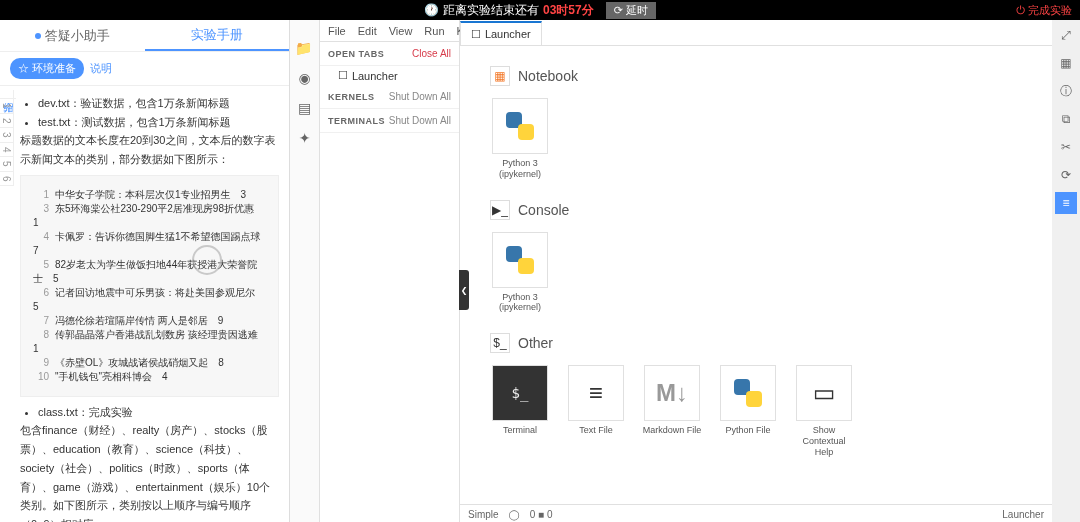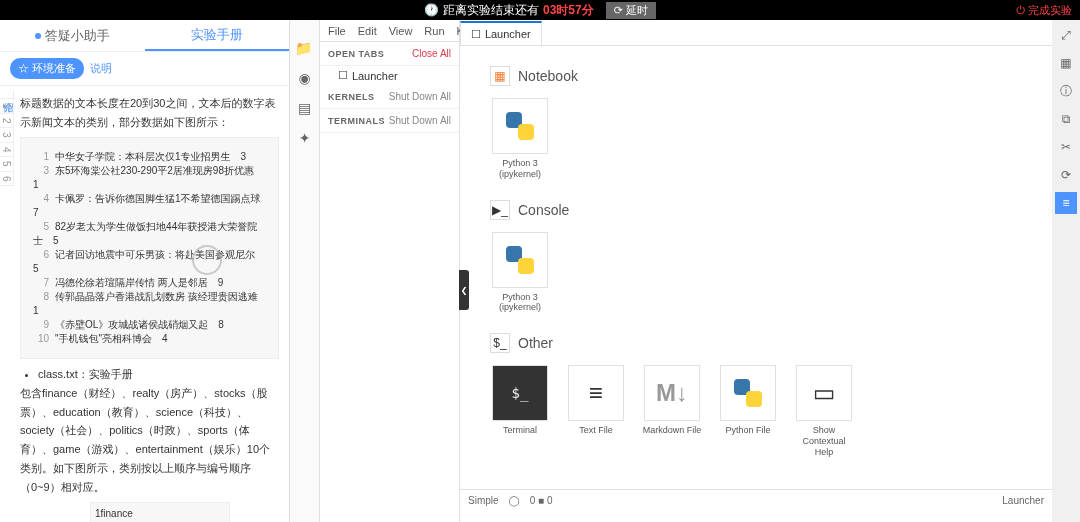--- a/index.html
+++ b/index.html
@@ -49,21 +49,21 @@
 .licon{width:20px;height:20px;border:1px solid #ddd;display:flex;align-items:center;justify-content:center;font-size:12px}
 .ltitle{font-size:14px;color:#555}
 .cards{display:flex;gap:16px}
 .card{width:60px;display:flex;flex-direction:column;align-items:center;gap:4px;cursor:pointer}
 .cardimg{width:56px;height:56px;border:1px solid #e0e0e0;display:flex;align-items:center;justify-content:center;font-size:24px}
 .cardlabel{font-size:9px;text-align:center;color:#555;line-height:1.2}
 .pylogo{width:32px;height:32px;position:relative}
 .pylogo::before{content:"";position:absolute;width:16px;height:16px;background:#3776ab;border-radius:4px;top:2px;left:2px}
 .pylogo::after{content:"";position:absolute;width:16px;height:16px;background:#ffd43b;border-radius:4px;bottom:2px;right:2px}
 .termimg{background:#333;color:#eee;font-family:monospace;font-size:14px}
-.statusbar{height:28px;border-top:1px solid #e0e0e0;display:flex;align-items:flex-end;padding:16px 8px;font-size:10px;color:#666;gap:10px}
+.statusbar{height:18px;border-top:1px solid #e0e0e0;display:flex;align-items:flex-start;padding:4px 8px;font-size:10px;color:#666;gap:10px}
 .statusbar .right{margin-left:auto}
 .rightdock{width:28px;background:#f0f0f0;display:flex;flex-direction:column;align-items:center;padding-top:4px;gap:6px}
 .rightdock span{width:22px;height:22px;display:flex;align-items:center;justify-content:center;font-size:12px;color:#666;cursor:pointer}
 .rightdock span.hl{background:#4d94ff;color:#fff}
 .collapse{position:absolute;left:-1px;top:250px;width:10px;height:40px;background:#333;color:#fff;display:flex;align-items:center;justify-content:center;font-size:8px;cursor:pointer;border-radius:0 3px 3px 0}
 </style>
 </head>
 <body>
 
 <div class="topbar">
@@ -94,34 +94,38 @@
     <div class="side-rail">
       <div class="rail-item">介绍</div>
       <div class="rail-item muted">1</div>
       <div class="rail-item muted">2</div>
       <div class="rail-item muted">3</div>
       <div class="rail-item muted">4</div>
       <div class="rail-item muted">5</div>
       <div class="rail-item muted">6</div>
     </div>
     <div class="content">
+      <ul>
+        <li>dev.txt：验证数据，包含1万条新闻标题</li>
+        <li>test.txt：测试数据，包含1万条新闻标题</li>
+      </ul>
       <p>标题数据的文本长度在20到30之间，文本后的数字表示新闻文本的类别，部分数据如下图所示：</p>
       <div class="codebox" id="code1">
           <div><span class="ln">1</span>中华女子学院：本科层次仅1专业招男生　3</div>
           <div><span class="ln">3</span>东5环海棠公社230-290平2居准现房98折优惠　1</div>
           <div><span class="ln">4</span>卡佩罗：告诉你德国脚生猛1不希望德国踢点球　7</div>
           <div><span class="ln">5</span>82岁老太为学生做饭扫地44年获授港大荣誉院士　5</div>
           <div><span class="ln">6</span>记者回访地震中可乐男孩：将赴美国参观尼尔　5</div>
           <div><span class="ln">7</span>冯德伦徐若瑄隔岸传情 两人是邻居　9</div>
           <div><span class="ln">8</span>传郭晶晶落户香港战乱划数房 孩经理贵因逃难　1</div>
           <div><span class="ln">9</span>《赤壁OL》攻城战诸侯战硝烟又起　8</div>
           <div><span class="ln">10</span>"手机钱包"亮相科博会　4</div>
         </div>
       <ul>
-          <li>class.txt：实验手册</li>
+          <li>class.txt：完成实验</li>
         </ul>
       <p>包含finance（财经）、realty（房产）、stocks（股票）、education（教育）、science（科技）、society（社会）、politics（时政）、sports（体育）、game（游戏）、entertainment（娱乐）10个类别。如下图所示，类别按以上顺序与编号顺序（0~9）相对应。</p>
       <div class="codebox2" id="code2">
           <div><span class="ln">1</span>finance</div>
           <div><span class="ln">2</span>realty</div>
         </div>
 
     </div>
     <div class="cursor-ring"></div>
   </div>

